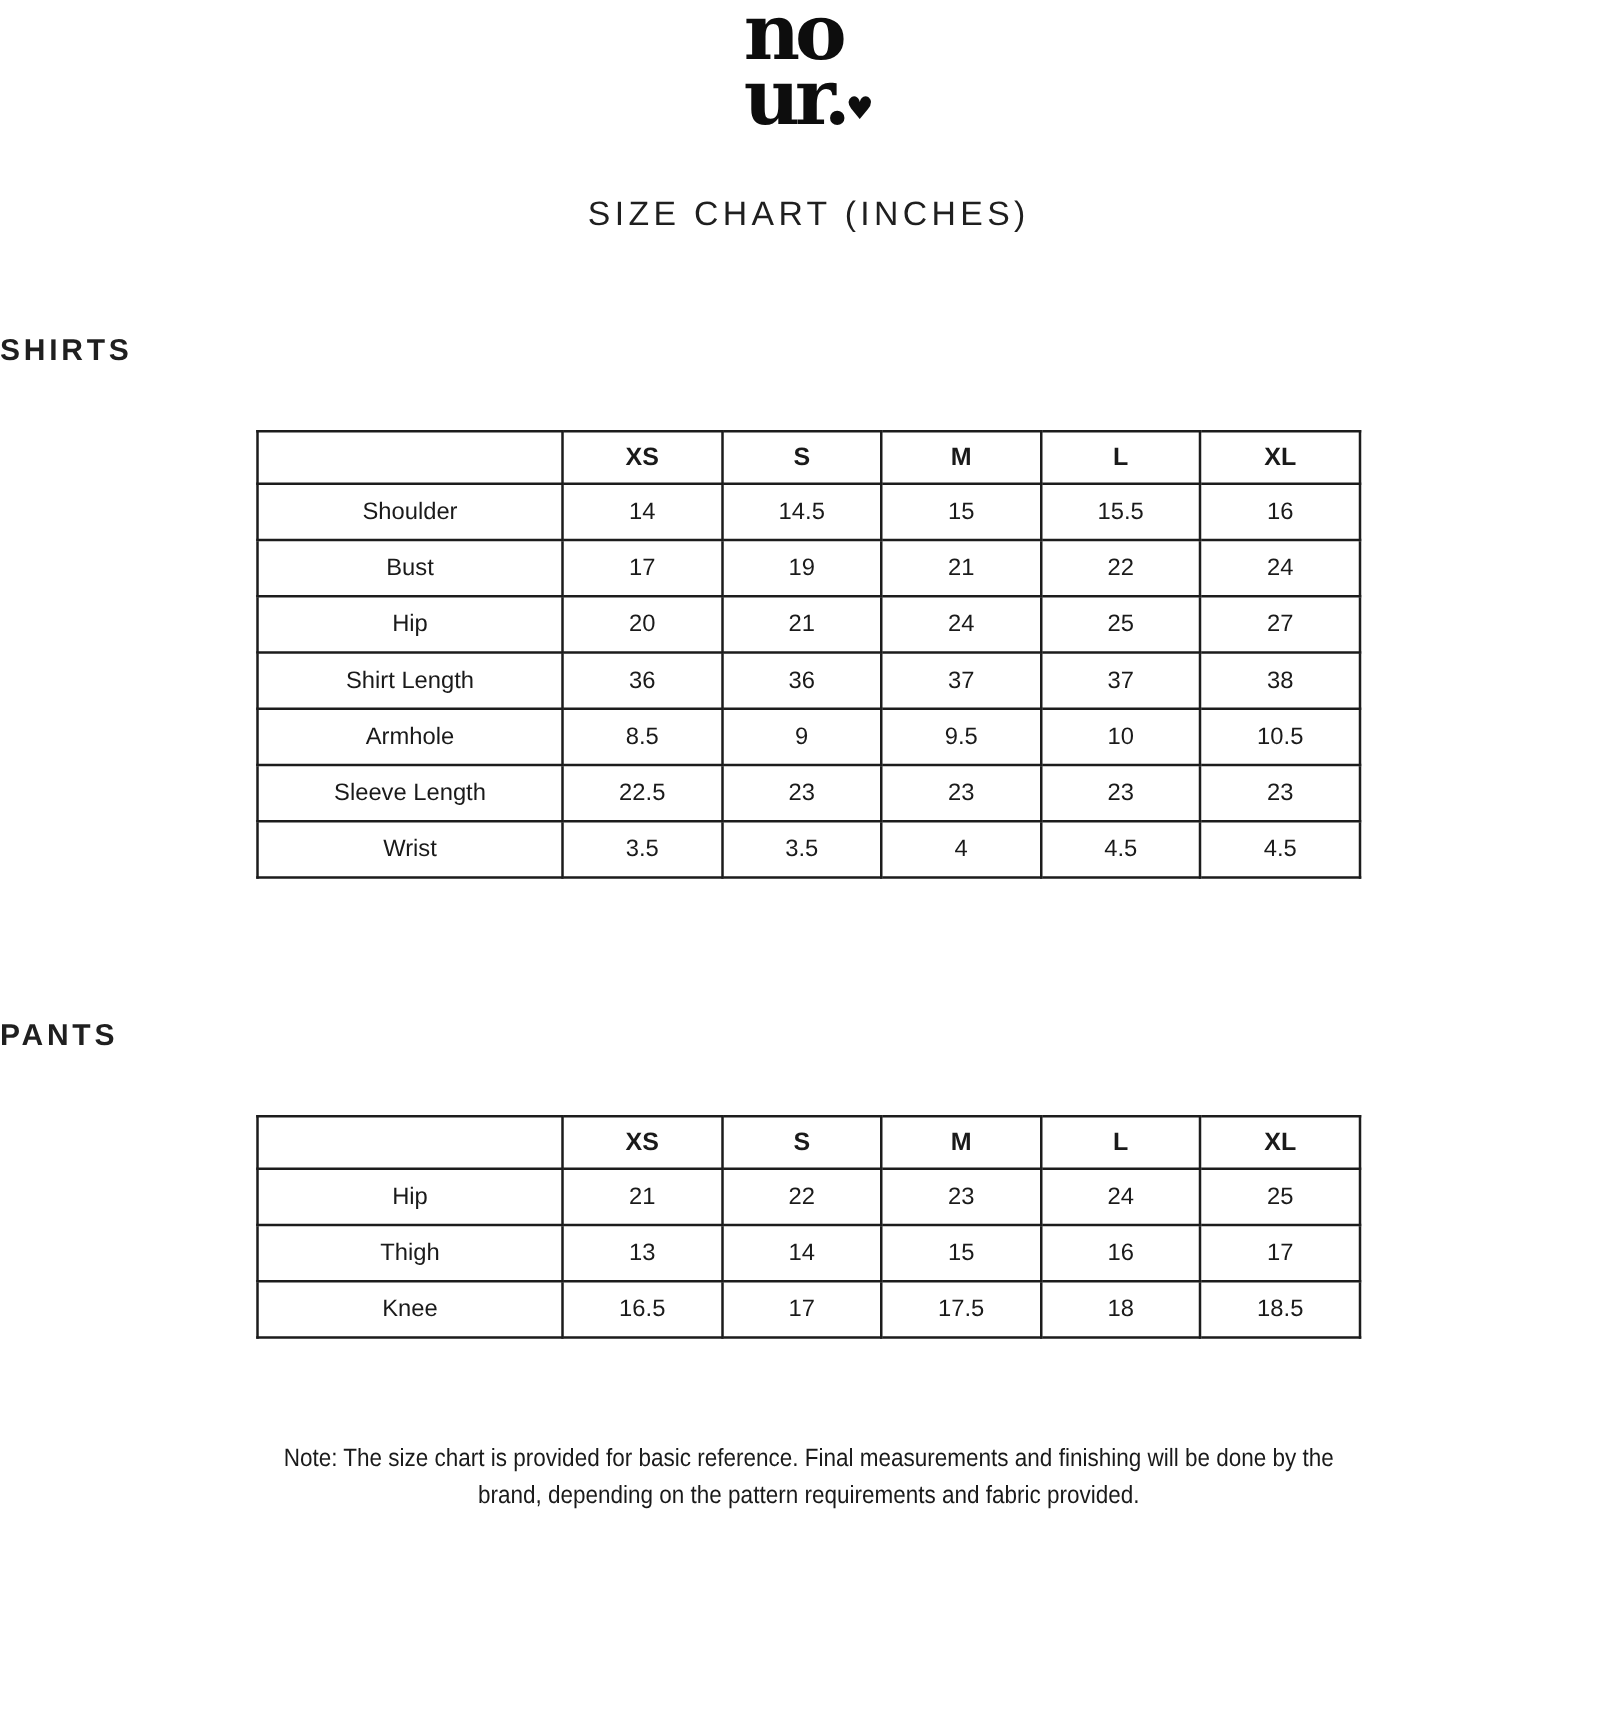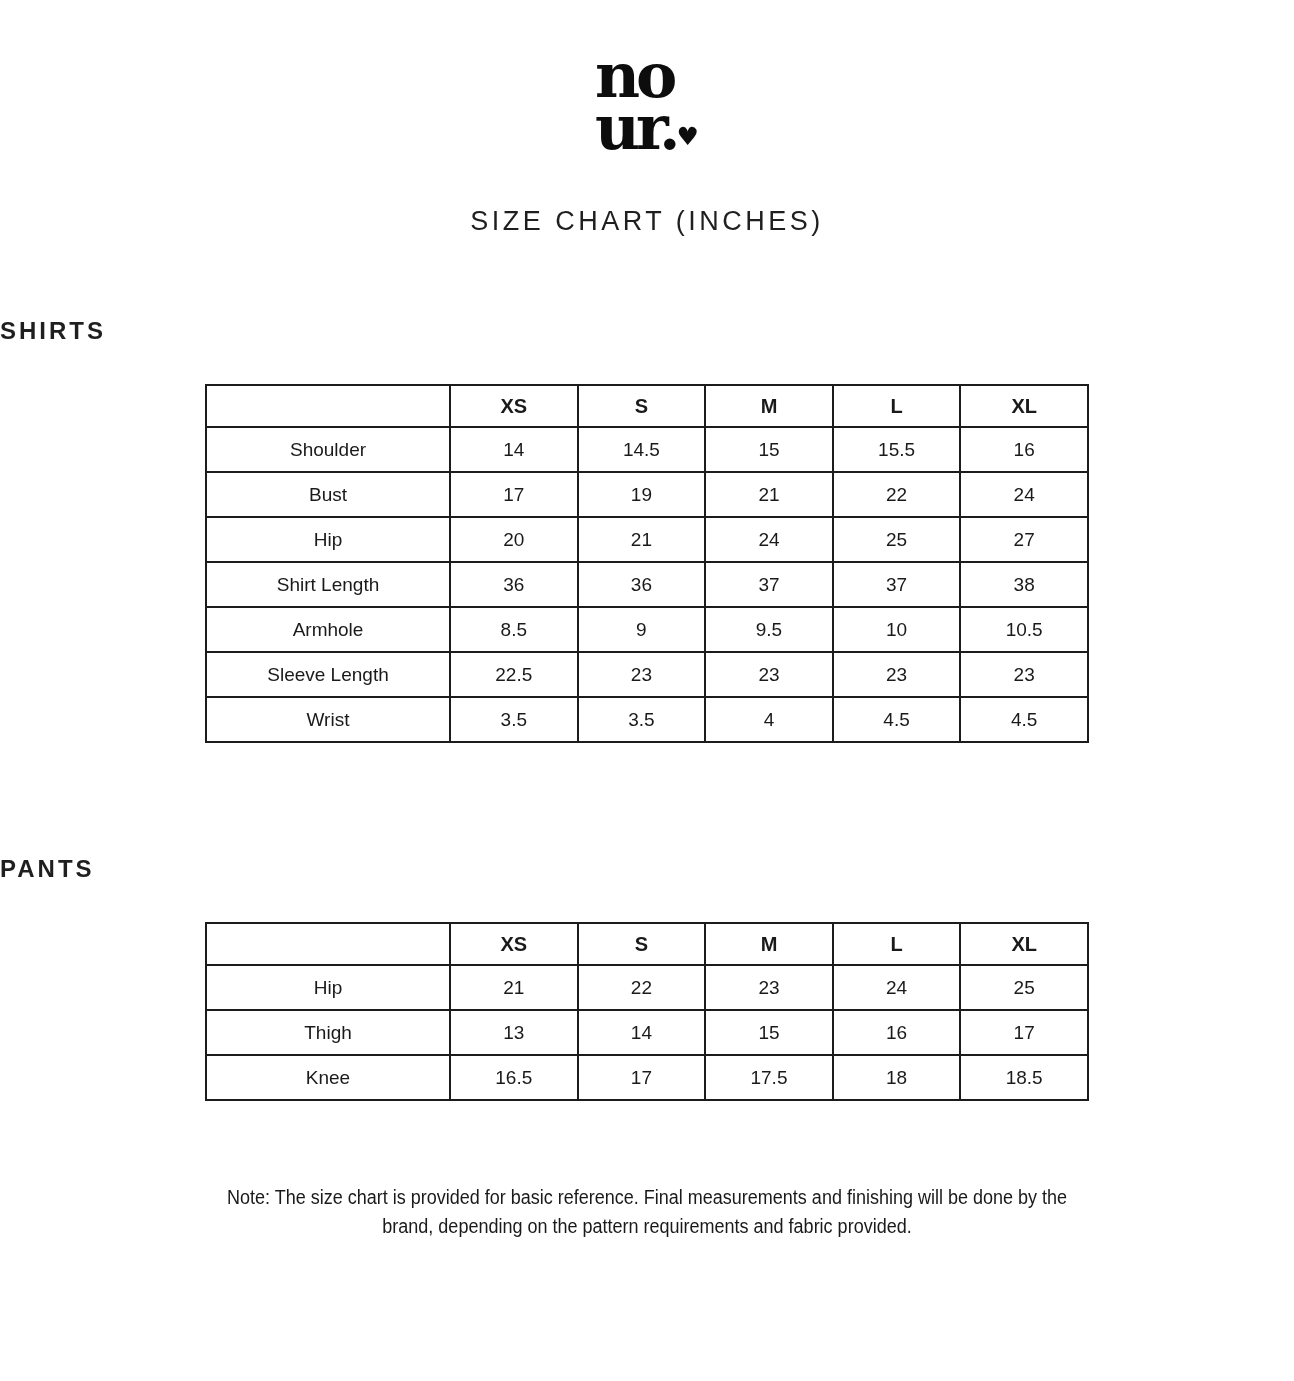--- a/index.html
+++ b/index.html
@@ -16,21 +16,20 @@
     background: #ffffff;
     font-family: "Liberation Sans", sans-serif;
     color: #1a1a1a;
     overflow: hidden;
   }
 
   
   .logo {
     width: fit-content;
     margin: 0 auto;
-    padding-top: 50px;
     font-family: "DejaVu Serif", serif;
     font-weight: bold;
     font-size: 62px;
     line-height: 0.84;
     letter-spacing: -4px;
     text-align: left;
     color: #0d0d0d;
     white-space: nowrap;
   }
   .logo .logo-line { display: block; }
@@ -60,21 +59,21 @@
     color: #1f1f1f;
   }
   .section-title.shirts { margin-top: 80px; }
   .section-title.pants  { margin-top: 112px; }
 
   
   table.size-table {
     border-collapse: collapse;
     table-layout: fixed;
     width: 884px;
-    margin: 39px auto 0 auto;
+    margin: 49px auto 0 auto;
     background: #ffffff;
   }
   table.size-table th,
   table.size-table td {
     border: 2px solid #1c1c1c;
     text-align: center;
     vertical-align: middle;
     padding: 0;
     font-size: 19px;
     color: #1a1a1a;

